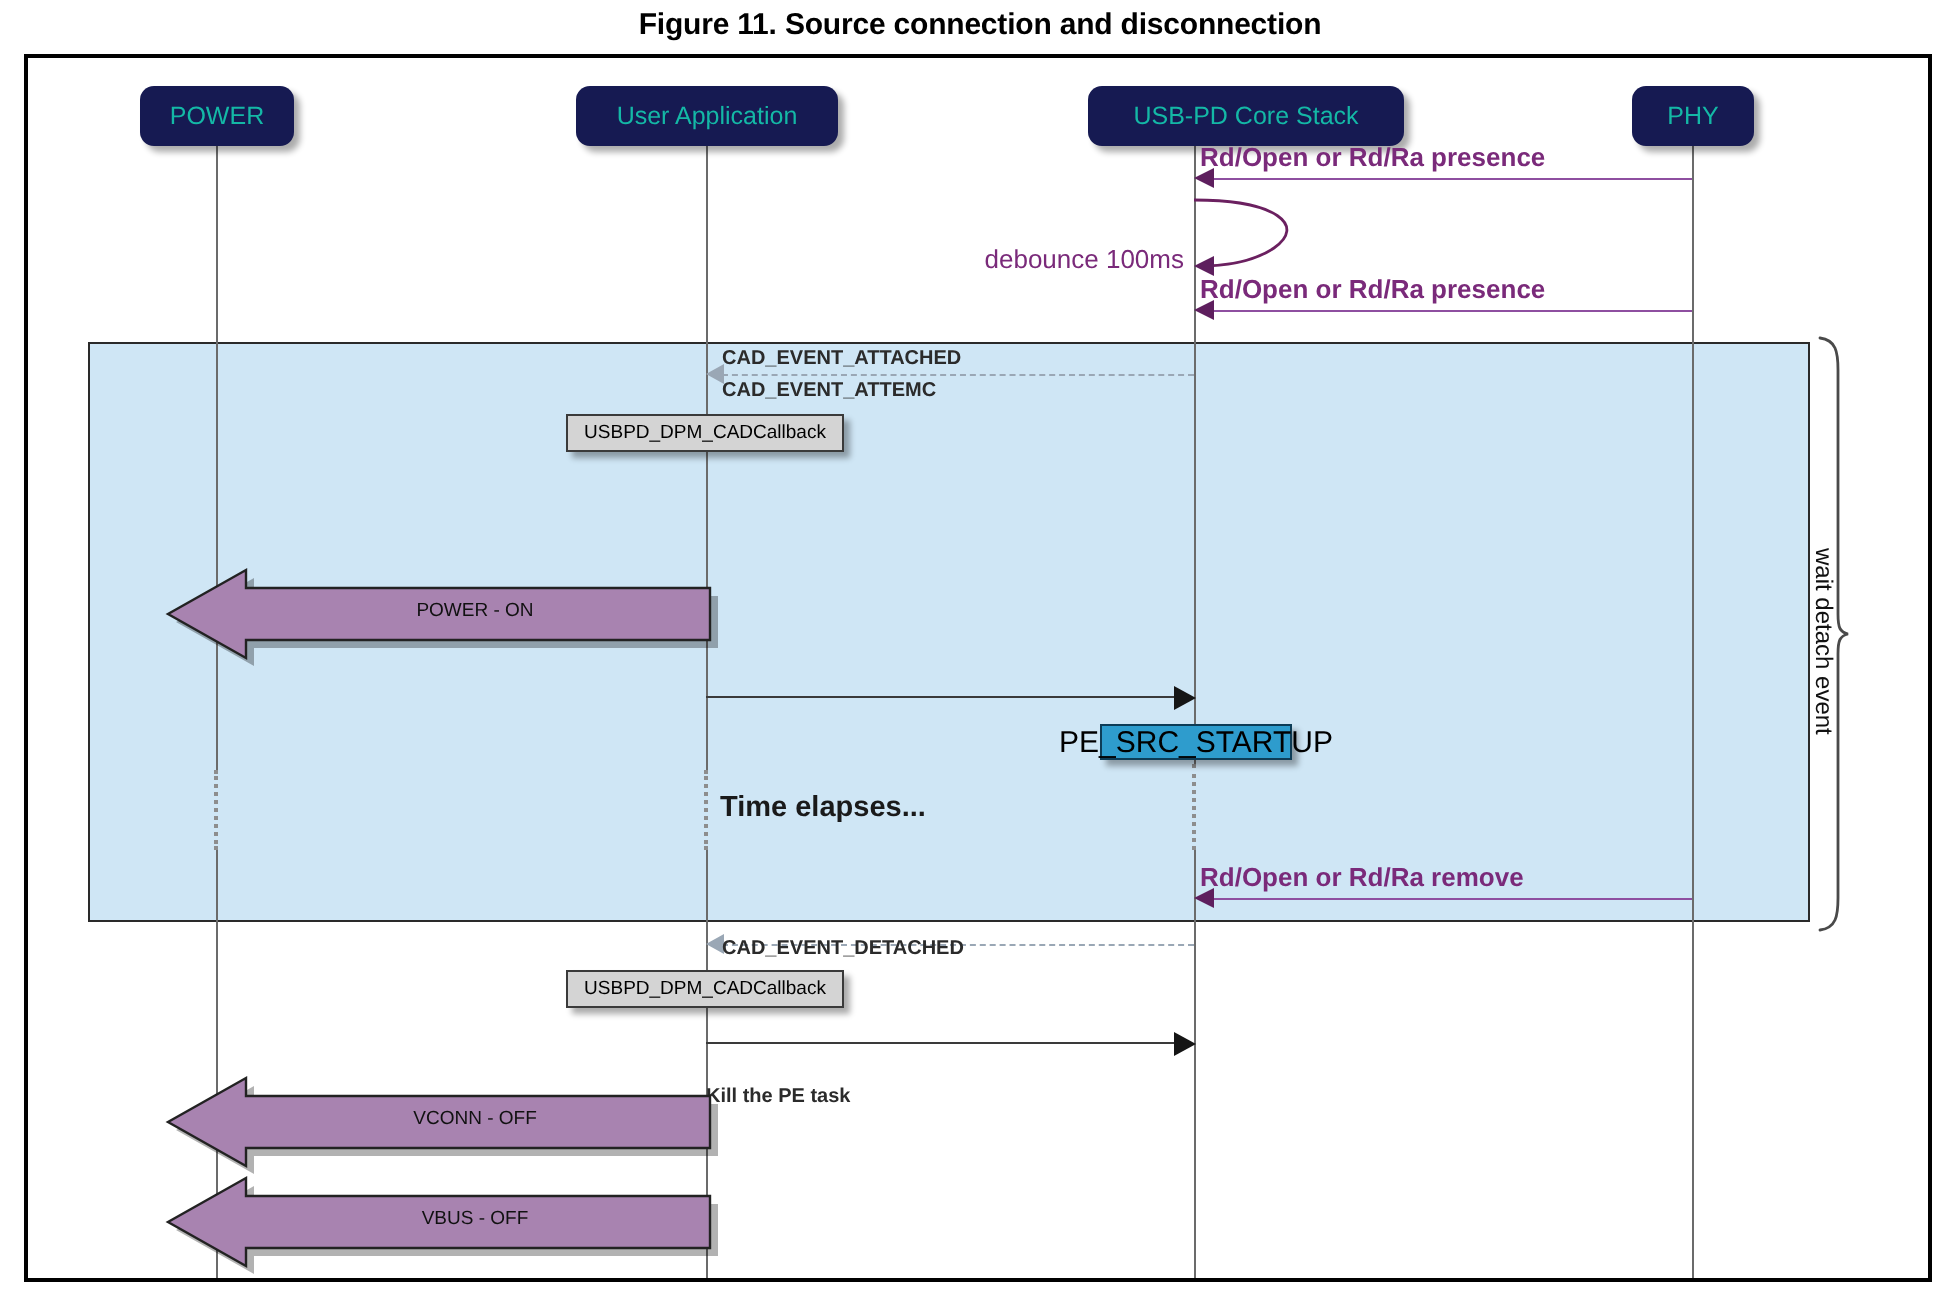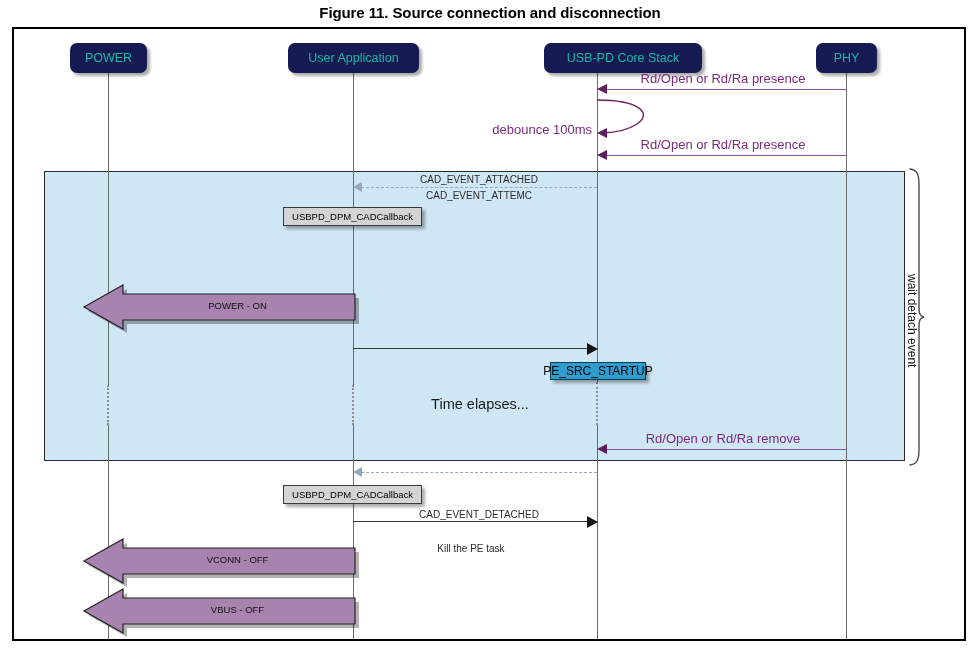--- a/index.html
+++ b/index.html
@@ -111,21 +111,21 @@
     border-top: 5px solid transparent;
     border-bottom: 5px solid transparent;
     border-right: 9px solid #9aa7b5;
   }
 
   .msg-label {
     position: absolute;
     font-size: 10px;
     color: #2b2b2b;
     white-space: nowrap;
-    text-align: center;
+    font-weight: bold;
   }
   .msg-label.purple {
     color: #7a2a7a;
     font-size: 13px;
   }
   .msg-label.big {
     font-size: 14.5px;
     color: #1a1a1a;
   }
 
@@ -161,21 +161,21 @@
     box-shadow: 3px 3px 3px rgba(0,0,0,0.33);
     white-space: nowrap;
     height: 17px;
   }
 
   
   .state-box {
     position: absolute;
     background: #2e9ccd;
     border: 1px solid #0d3c56;
-    font-size: 12px;
+    font-size: 15px;
     color: #000000;
     display: flex;
     align-items: center;
     justify-content: center;
     box-shadow: 3px 3px 3px rgba(0,0,0,0.33);
     white-space: nowrap;
     height: 16px;
   }
 
   
@@ -299,21 +299,21 @@
   </div>
 
   <div class="msg-label big" style="left:360px; top:396px; width:240px;">Time elapses...</div>
 
   <div class="msg-line purple" style="left:600px; top:449px; width:246px;"></div>
   <div class="arrowhead left-dark" style="left:597px; top:444px;"></div>
   <div class="msg-label purple" style="left:600px; top:431px; width:246px;">Rd/Open or Rd/Ra remove</div>
 
   <div class="msg-line dashed" style="left:361px; top:472px; width:236px;"></div>
   <div class="arrowhead left-open" style="left:353px; top:467px;"></div>
-  <div class="msg-label" style="left:361px; top:469px; width:236px;margin-top:40px;">CAD_EVENT_DETACHED</div>
+  <div class="msg-label" style="left:361px; top:469px; width:236px;">CAD_EVENT_DETACHED</div>
 
   <div class="note-box" style="left:283px; top:485px; width:137px;">
     <span>USBPD_DPM_CADCallback</span>
   </div>
 
   <div class="msg-line solid" style="left:353px; top:521px; width:236px;"></div>
   <div class="arrowhead right-dark" style="left:587px; top:516px;"></div>
   <div class="msg-label" style="left:353px; top:507px; width:236px;margin-top:36px;">Kill the PE task</div>
 
   <div class="block-arrow" style="left:80px; top:588px; width:277px;">

